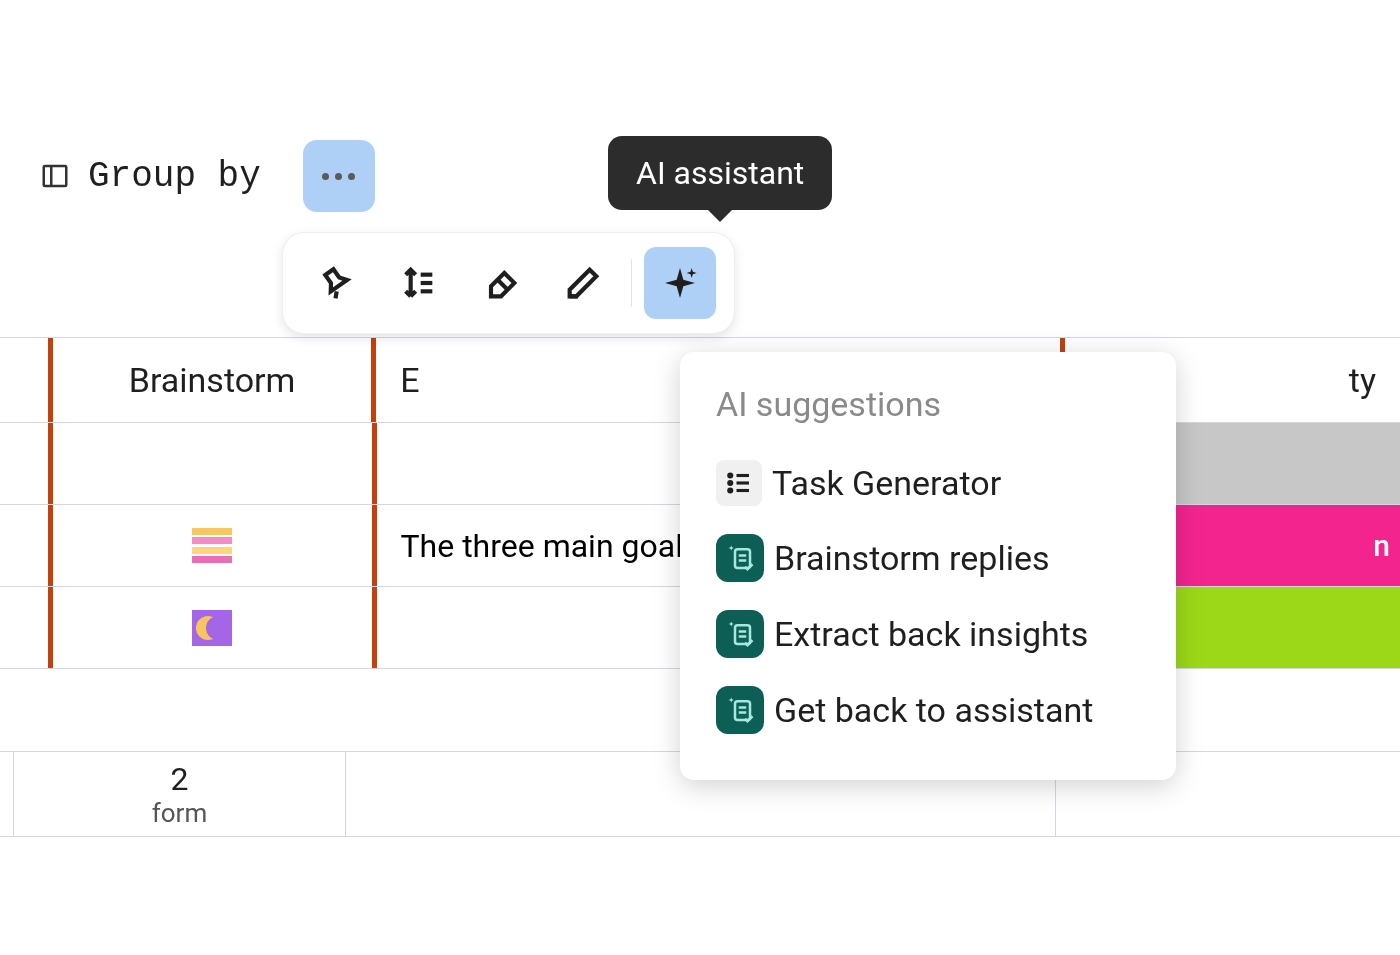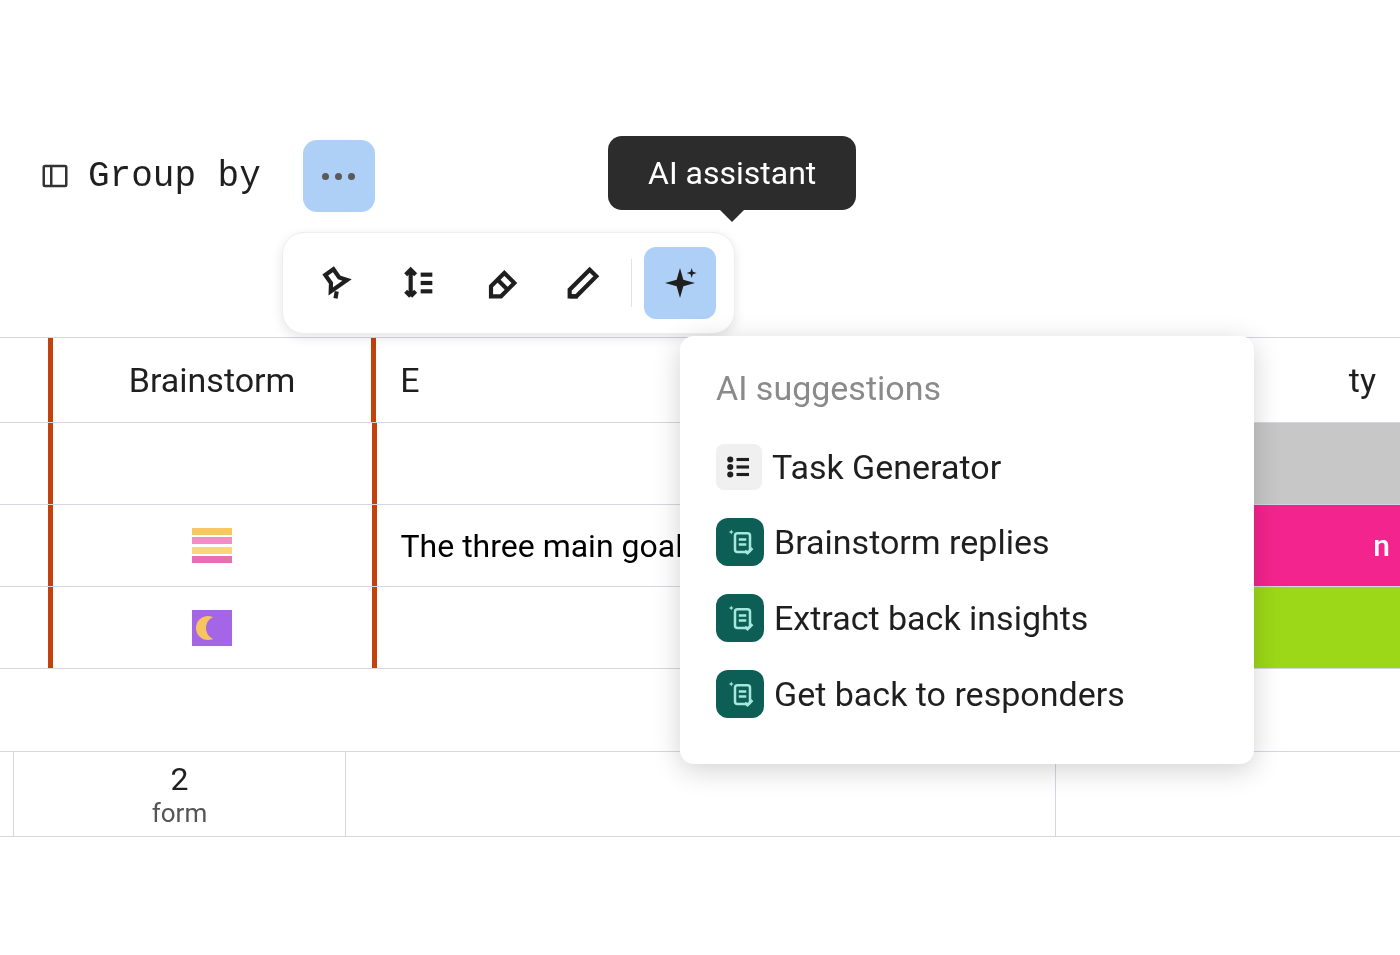--- a/index.html
+++ b/index.html
@@ -98,41 +98,41 @@
       fill: #1f1f1f;
       stroke: none;
     }
     .tooltip {
       position: absolute;
       top: 136px;
       left: 608px;
       background: #2c2c2c;
       color: #ffffff;
       font-size: 32px;
-      padding: 18px 40px;
+      padding: 18px 28px;
       border-radius: 14px;
       z-index: 20;
     }
     .tooltip::after {
       content: "";
       position: absolute;
       bottom: -12px;
       left: 50%;
       transform: translateX(-50%);
       width: 0;
       height: 0;
       border-left: 14px solid transparent;
       border-right: 14px solid transparent;
       border-top: 14px solid #2c2c2c;
     }
     .dropdown {
       position: absolute;
-      top: 336px;
+      top: 352px;
       left: 680px;
-      width: 574px;
+      width: 496px;
       background: #ffffff;
       border-radius: 14px;
       box-shadow: 0 6px 28px rgba(0,0,0,0.18);
       padding: 32px 0;
       z-index: 15;
     }
     .dropdown-header {
       font-size: 34px;
       color: #8a8a8a;
       padding: 0 36px 22px 36px;
@@ -385,21 +385,21 @@
   <div class="dropdown-item">
     <div class="dropdown-icon-teal">
       <svg viewBox="0 0 24 24">
         <path d="M5 2 L5.6 3.4 L7 4 L5.6 4.6 L5 6 L4.4 4.6 L3 4 L4.4 3.4 Z" fill="#a6e8df" stroke="none"></path>
         <rect x="8" y="5" width="12" height="15" rx="2"></rect>
         <line x1="11" y1="10" x2="17" y2="10"></line>
         <line x1="11" y1="14" x2="17" y2="14"></line>
         <path d="M16 19 L18 21 L22 17"></path>
       </svg>
     </div>
-    <span>Get back to responders</span>
+    <span>Get back to assistant</span>
   </div>
 </div>
 
 <div class="table-area">
   <div class="thead-row">
     <div class="cell col-a"></div>
     <div class="cell col-b">Brainstorm</div>
     <div class="cell col-c">E</div>
     <div class="cell col-d" style="justify-content:flex-end;">ty</div>
   </div>

